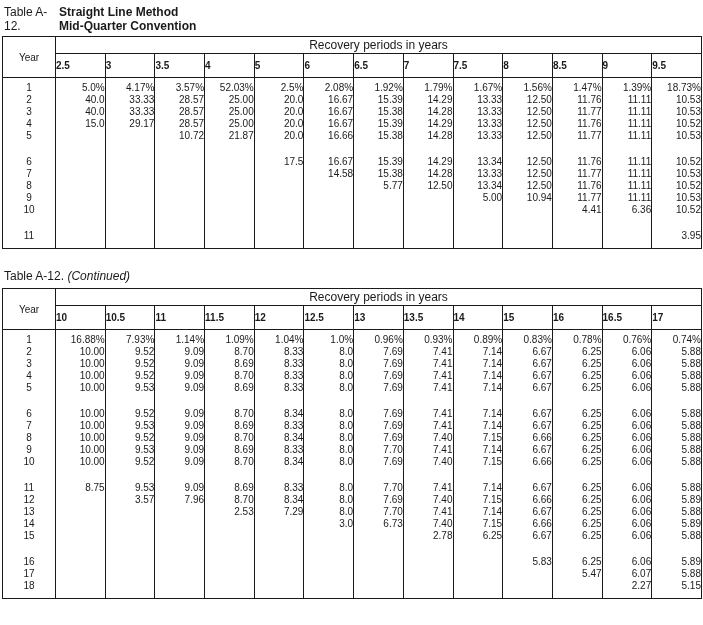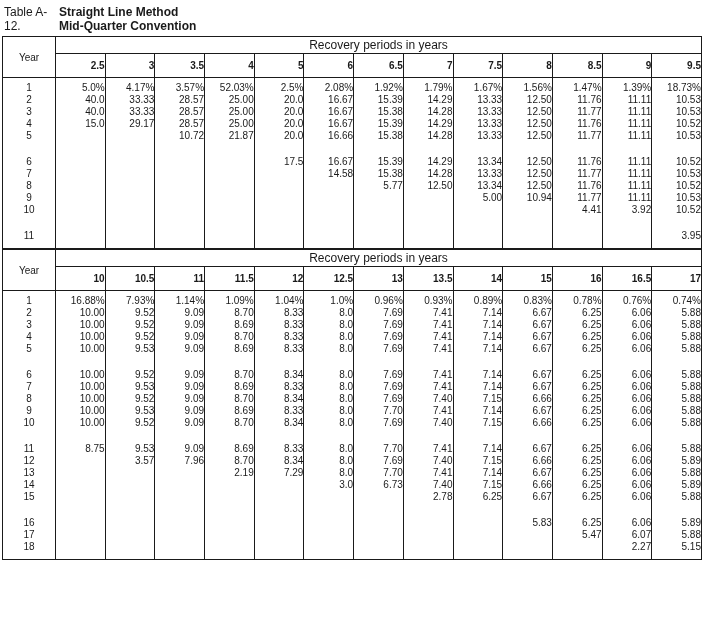--- a/index.html
+++ b/index.html
@@ -37,21 +37,21 @@
     text-align: center; vertical-align: middle;
     border-bottom: 1px solid #1a1a1a;
   }
   th.year-header {
     font-weight: bold; font-size: 10px;
     text-align: center; vertical-align: middle;
     border-bottom: 1px solid #1a1a1a;
   }
   tr.period-row th {
     height: 24px; font-weight: bold; font-size: 10px;
-    text-align: right; vertical-align: middle;
+    text-align: left; vertical-align: middle;
     border-bottom: 1px solid #1a1a1a;
   }
   tbody td {
     font-size: 10px; height: 12px; line-height: 12px; vertical-align: middle;
   }
   td.year-cell { text-align: center; }
   td.value-cell { text-align: right; padding-right: 8px; }
   tr.spacer td { line-height: 1px; font-size: 1px; }
 </style>
 </head>
@@ -289,21 +289,21 @@
             <td class="value-cell"></td>
             <td class="value-cell"></td>
             <td class="value-cell"></td>
             <td class="value-cell"></td>
             <td class="value-cell"></td>
             <td class="value-cell"></td>
             <td class="value-cell"></td>
             <td class="value-cell"></td>
             <td class="value-cell"></td>
             <td class="value-cell">4.41</td>
-            <td class="value-cell">3.92</td>
+            <td class="value-cell">6.36</td>
             <td class="value-cell">10.52</td>
           </tr>
           <tr class="spacer">
             <td style="height: 14px;"></td>
             <td style="height: 14px;"></td>
             <td style="height: 14px;"></td>
             <td style="height: 14px;"></td>
             <td style="height: 14px;"></td>
             <td style="height: 14px;"></td>
             <td style="height: 14px;"></td>
@@ -344,20 +344,24 @@
             <td style="height: 7px;"></td>
             <td style="height: 7px;"></td>
             <td style="height: 7px;"></td>
             <td style="height: 7px;"></td>
             <td style="height: 7px;"></td>
           </tr>
         </tbody>
       </table>
     </div>
 
+  <div class="title2">
+    <span>Table A-12.</span>
+    <span class="cont">(Continued)</span>
+  </div>
 
   <div>
       <table class="dep-table">
         <colgroup>
           <col class="year-col">
           <col>
           <col>
           <col>
           <col>
           <col>
@@ -630,21 +634,21 @@
             <td class="value-cell">6.66</td>
             <td class="value-cell">6.25</td>
             <td class="value-cell">6.06</td>
             <td class="value-cell">5.89</td>
           </tr>
           <tr>
             <td class="year-cell">13</td>
             <td class="value-cell"></td>
             <td class="value-cell"></td>
             <td class="value-cell"></td>
-            <td class="value-cell">2.19</td>
+            <td class="value-cell">2.53</td>
             <td class="value-cell">7.29</td>
             <td class="value-cell">8.0</td>
             <td class="value-cell">7.70</td>
             <td class="value-cell">7.41</td>
             <td class="value-cell">7.14</td>
             <td class="value-cell">6.67</td>
             <td class="value-cell">6.25</td>
             <td class="value-cell">6.06</td>
             <td class="value-cell">5.88</td>
           </tr>

